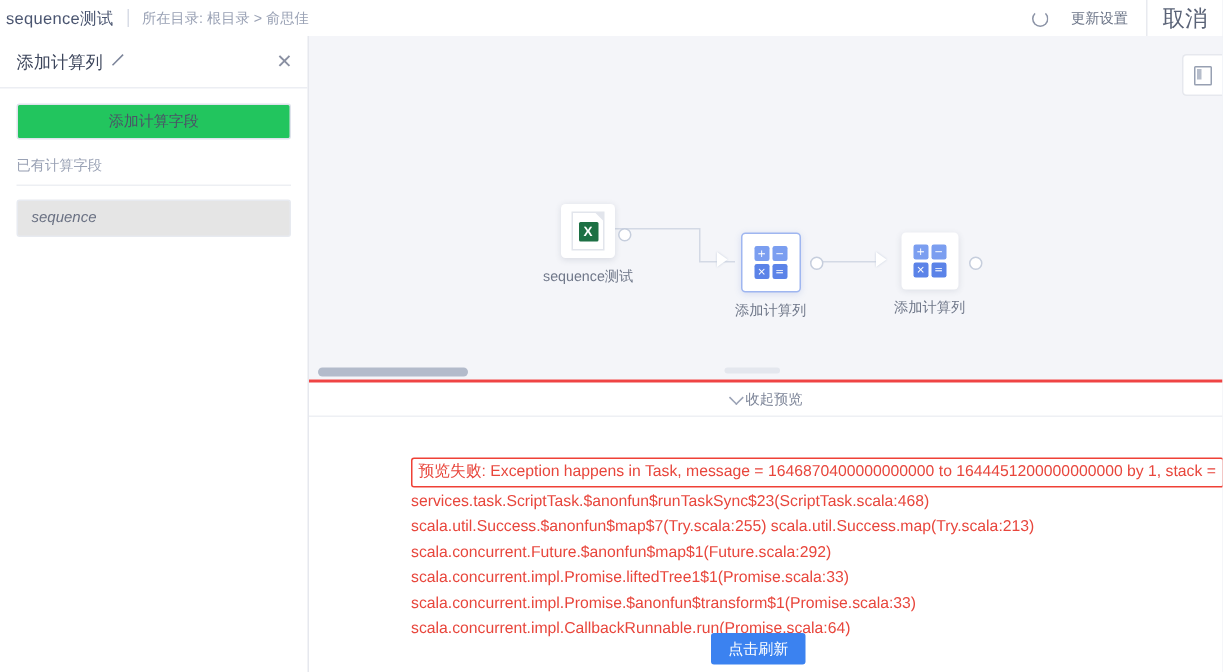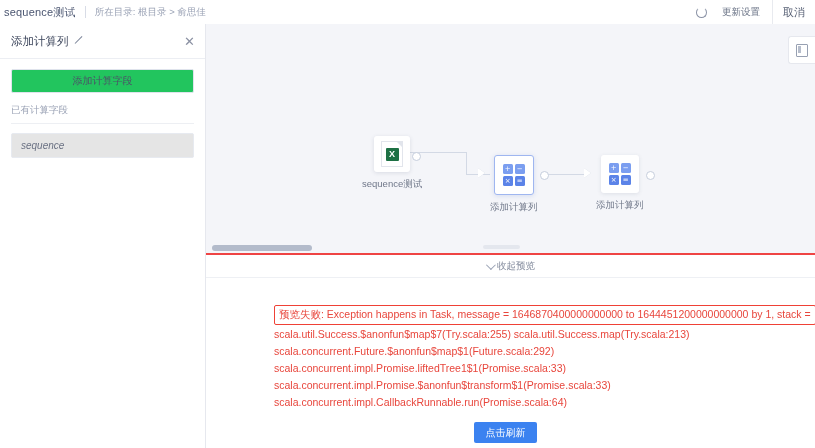--- a/index.html
+++ b/index.html
@@ -31,21 +31,21 @@
   }
   .refresh-setting {
     display: flex; align-items: center; gap: 15px;
     font-size: 9.5px; color: #6b7487; margin-right: 12px; white-space: nowrap;
   }
   .refresh-icon {
     width: 9px; height: 9px; border: 1.2px solid #8b93a6; border-radius: 50%;
     border-top-color: transparent; display: inline-block;
   }
   .cancel-btn {
-    font-size: 11px; color: #5a6377; border-left: 1px solid #e8eaef;
+    font-size: 15px; color: #5a6377; border-left: 1px solid #e8eaef;
     height: 100%; display: flex; align-items: center; padding: 0 10px;
     white-space: nowrap;
   }
 
   
   .sidebar {
     position: absolute; left: 0; top: 24px; width: 205px; height: 424px;
     background: #ffffff; border-right: 1px solid #e6e8ee;
   }
   .sb-head {
@@ -284,20 +284,21 @@
   </div>
 
   <div class="preview">
     <div class="collapse-bar">
       <span class="chev"></span>
       <span class="collapse-text">收起预览</span>
     </div>
 
     <div class="error-wrap">
       <div class="error-headline">预览失败: Exception happens in Task, message = 1646870400000000000 to 1644451200000000000 by 1, stack =</div>
+      <div class="stack">services.task.ScriptTask.$anonfun$runTaskSync$23(ScriptTask.scala:468)</div>
       <div class="stack">scala.util.Success.$anonfun$map$7(Try.scala:255) scala.util.Success.map(Try.scala:213)</div>
       <div class="stack">scala.concurrent.Future.$anonfun$map$1(Future.scala:292)</div>
       <div class="stack">scala.concurrent.impl.Promise.liftedTree1$1(Promise.scala:33)</div>
       <div class="stack">scala.concurrent.impl.Promise.$anonfun$transform$1(Promise.scala:33)</div>
       <div class="stack">scala.concurrent.impl.CallbackRunnable.run(Promise.scala:64)</div>
     </div>
 
     <div class="refresh-btn">点击刷新</div>
   </div>
 

